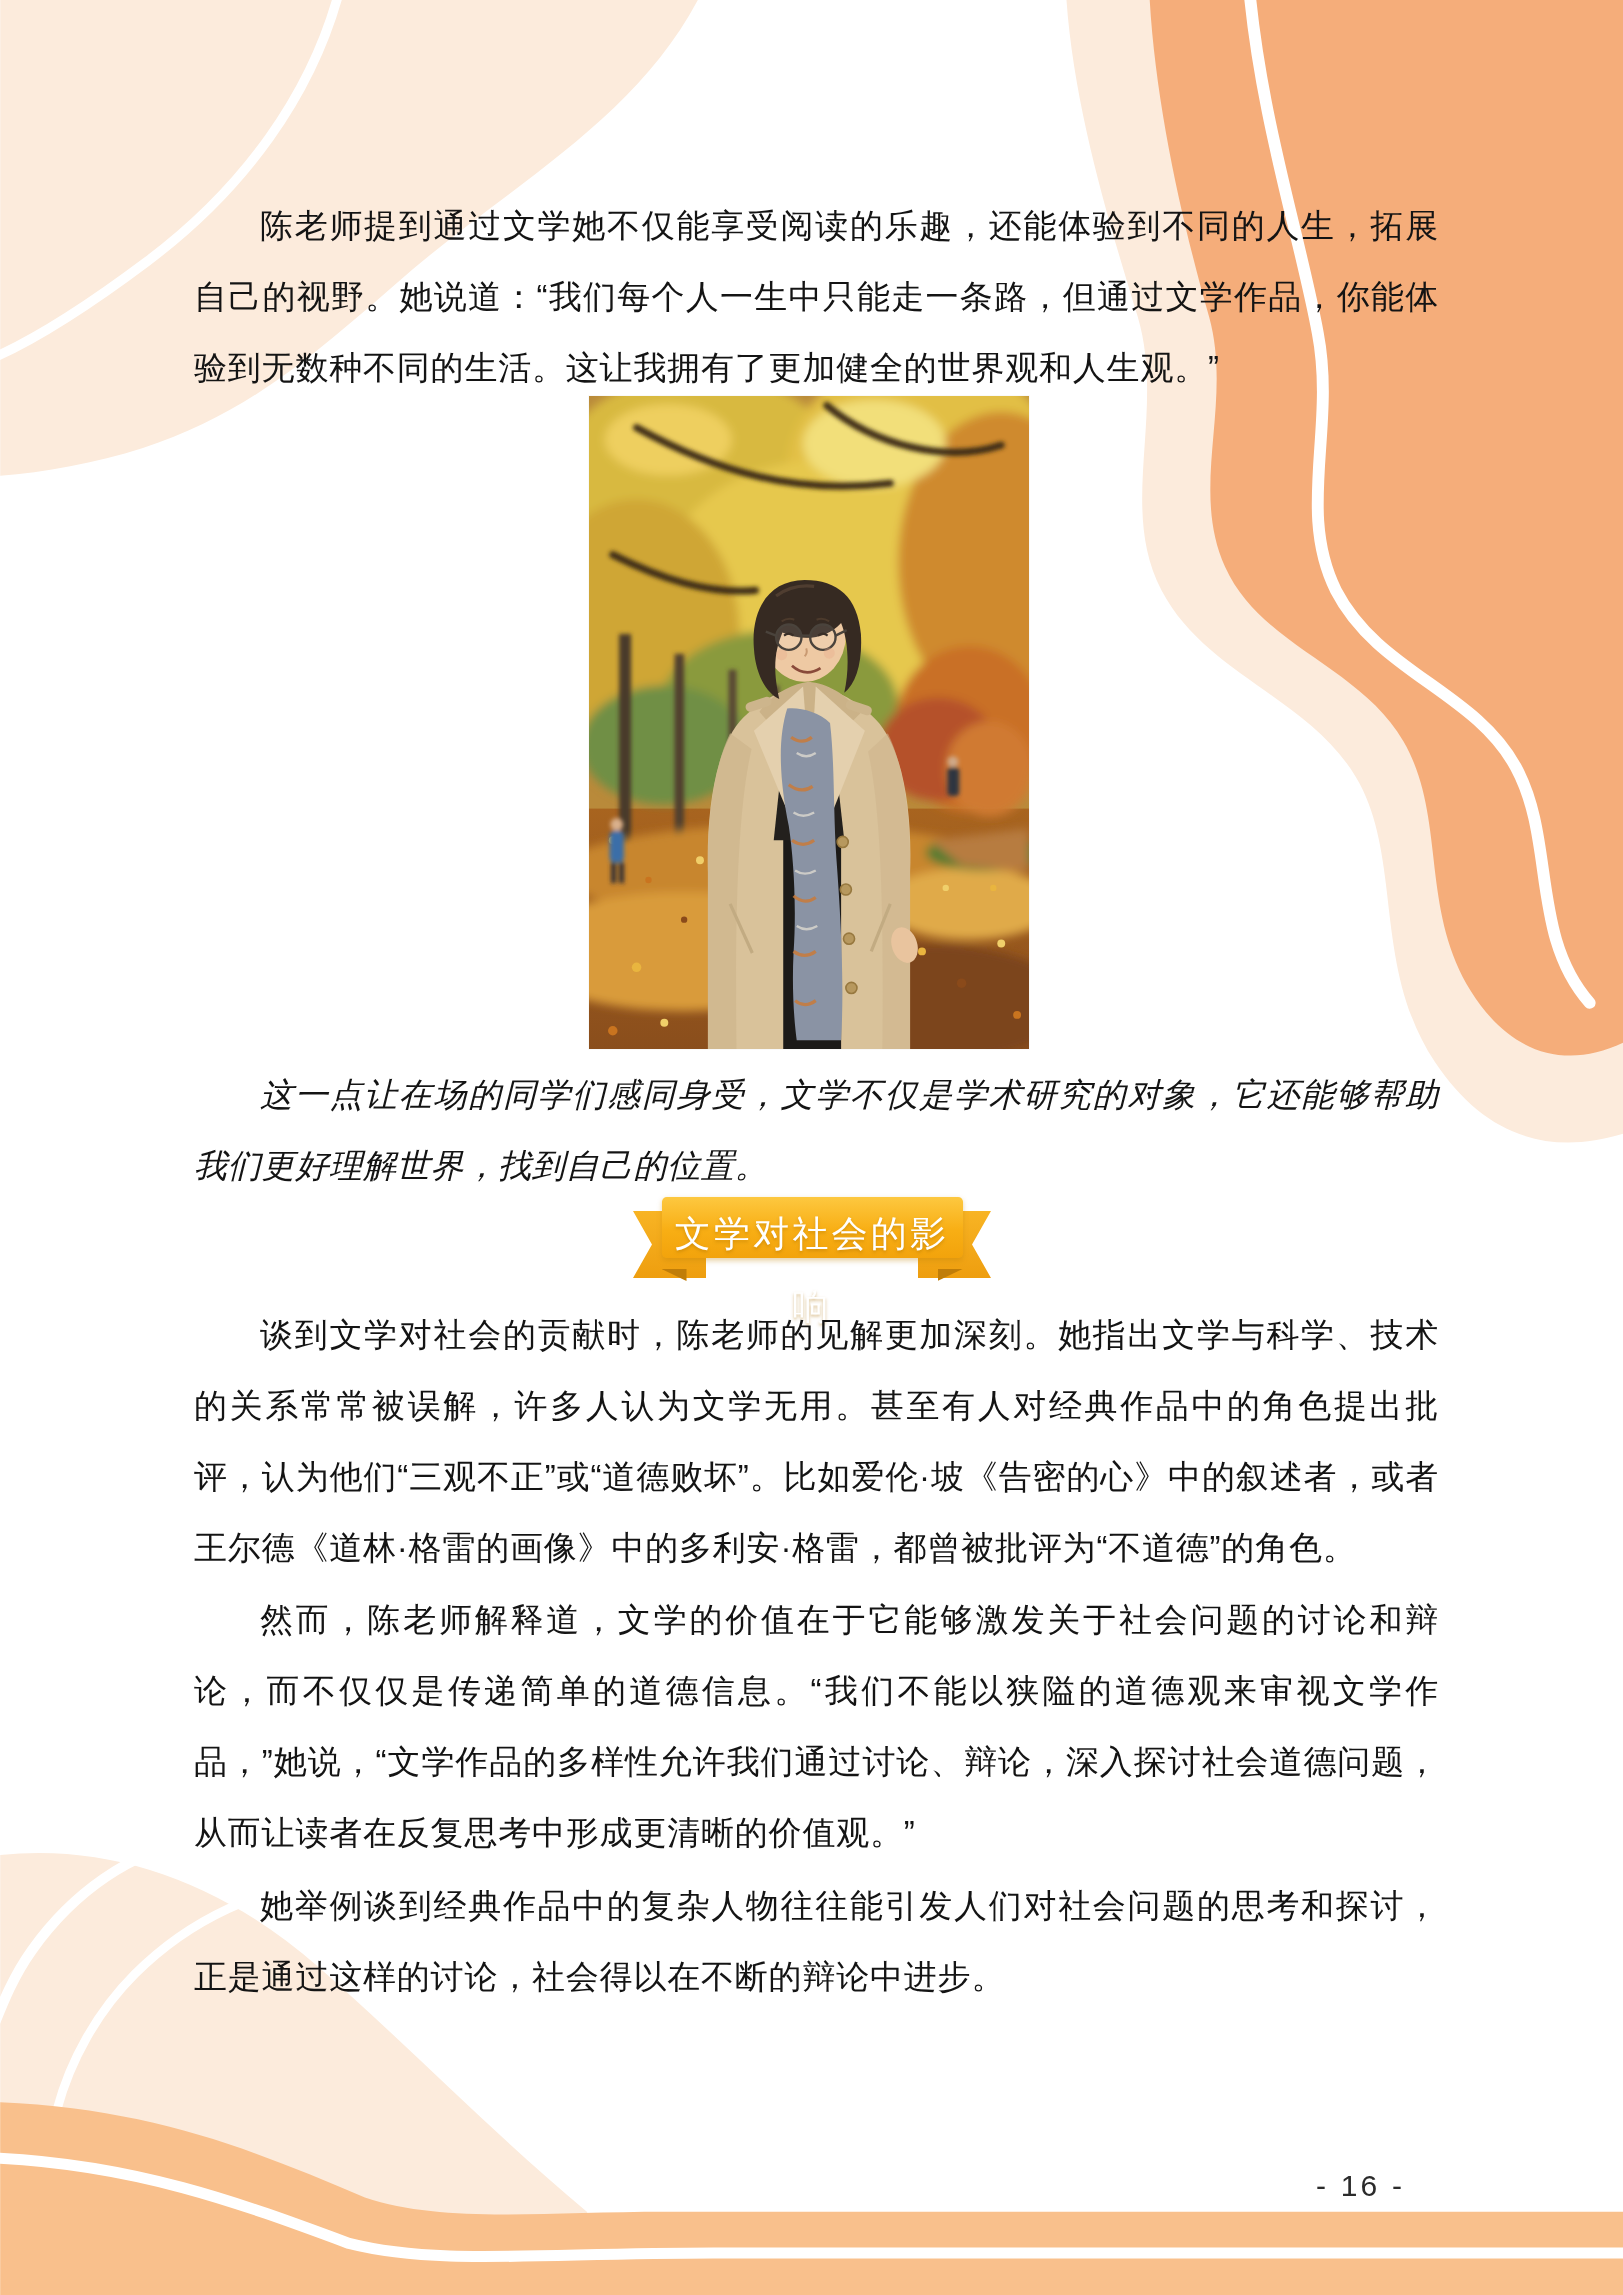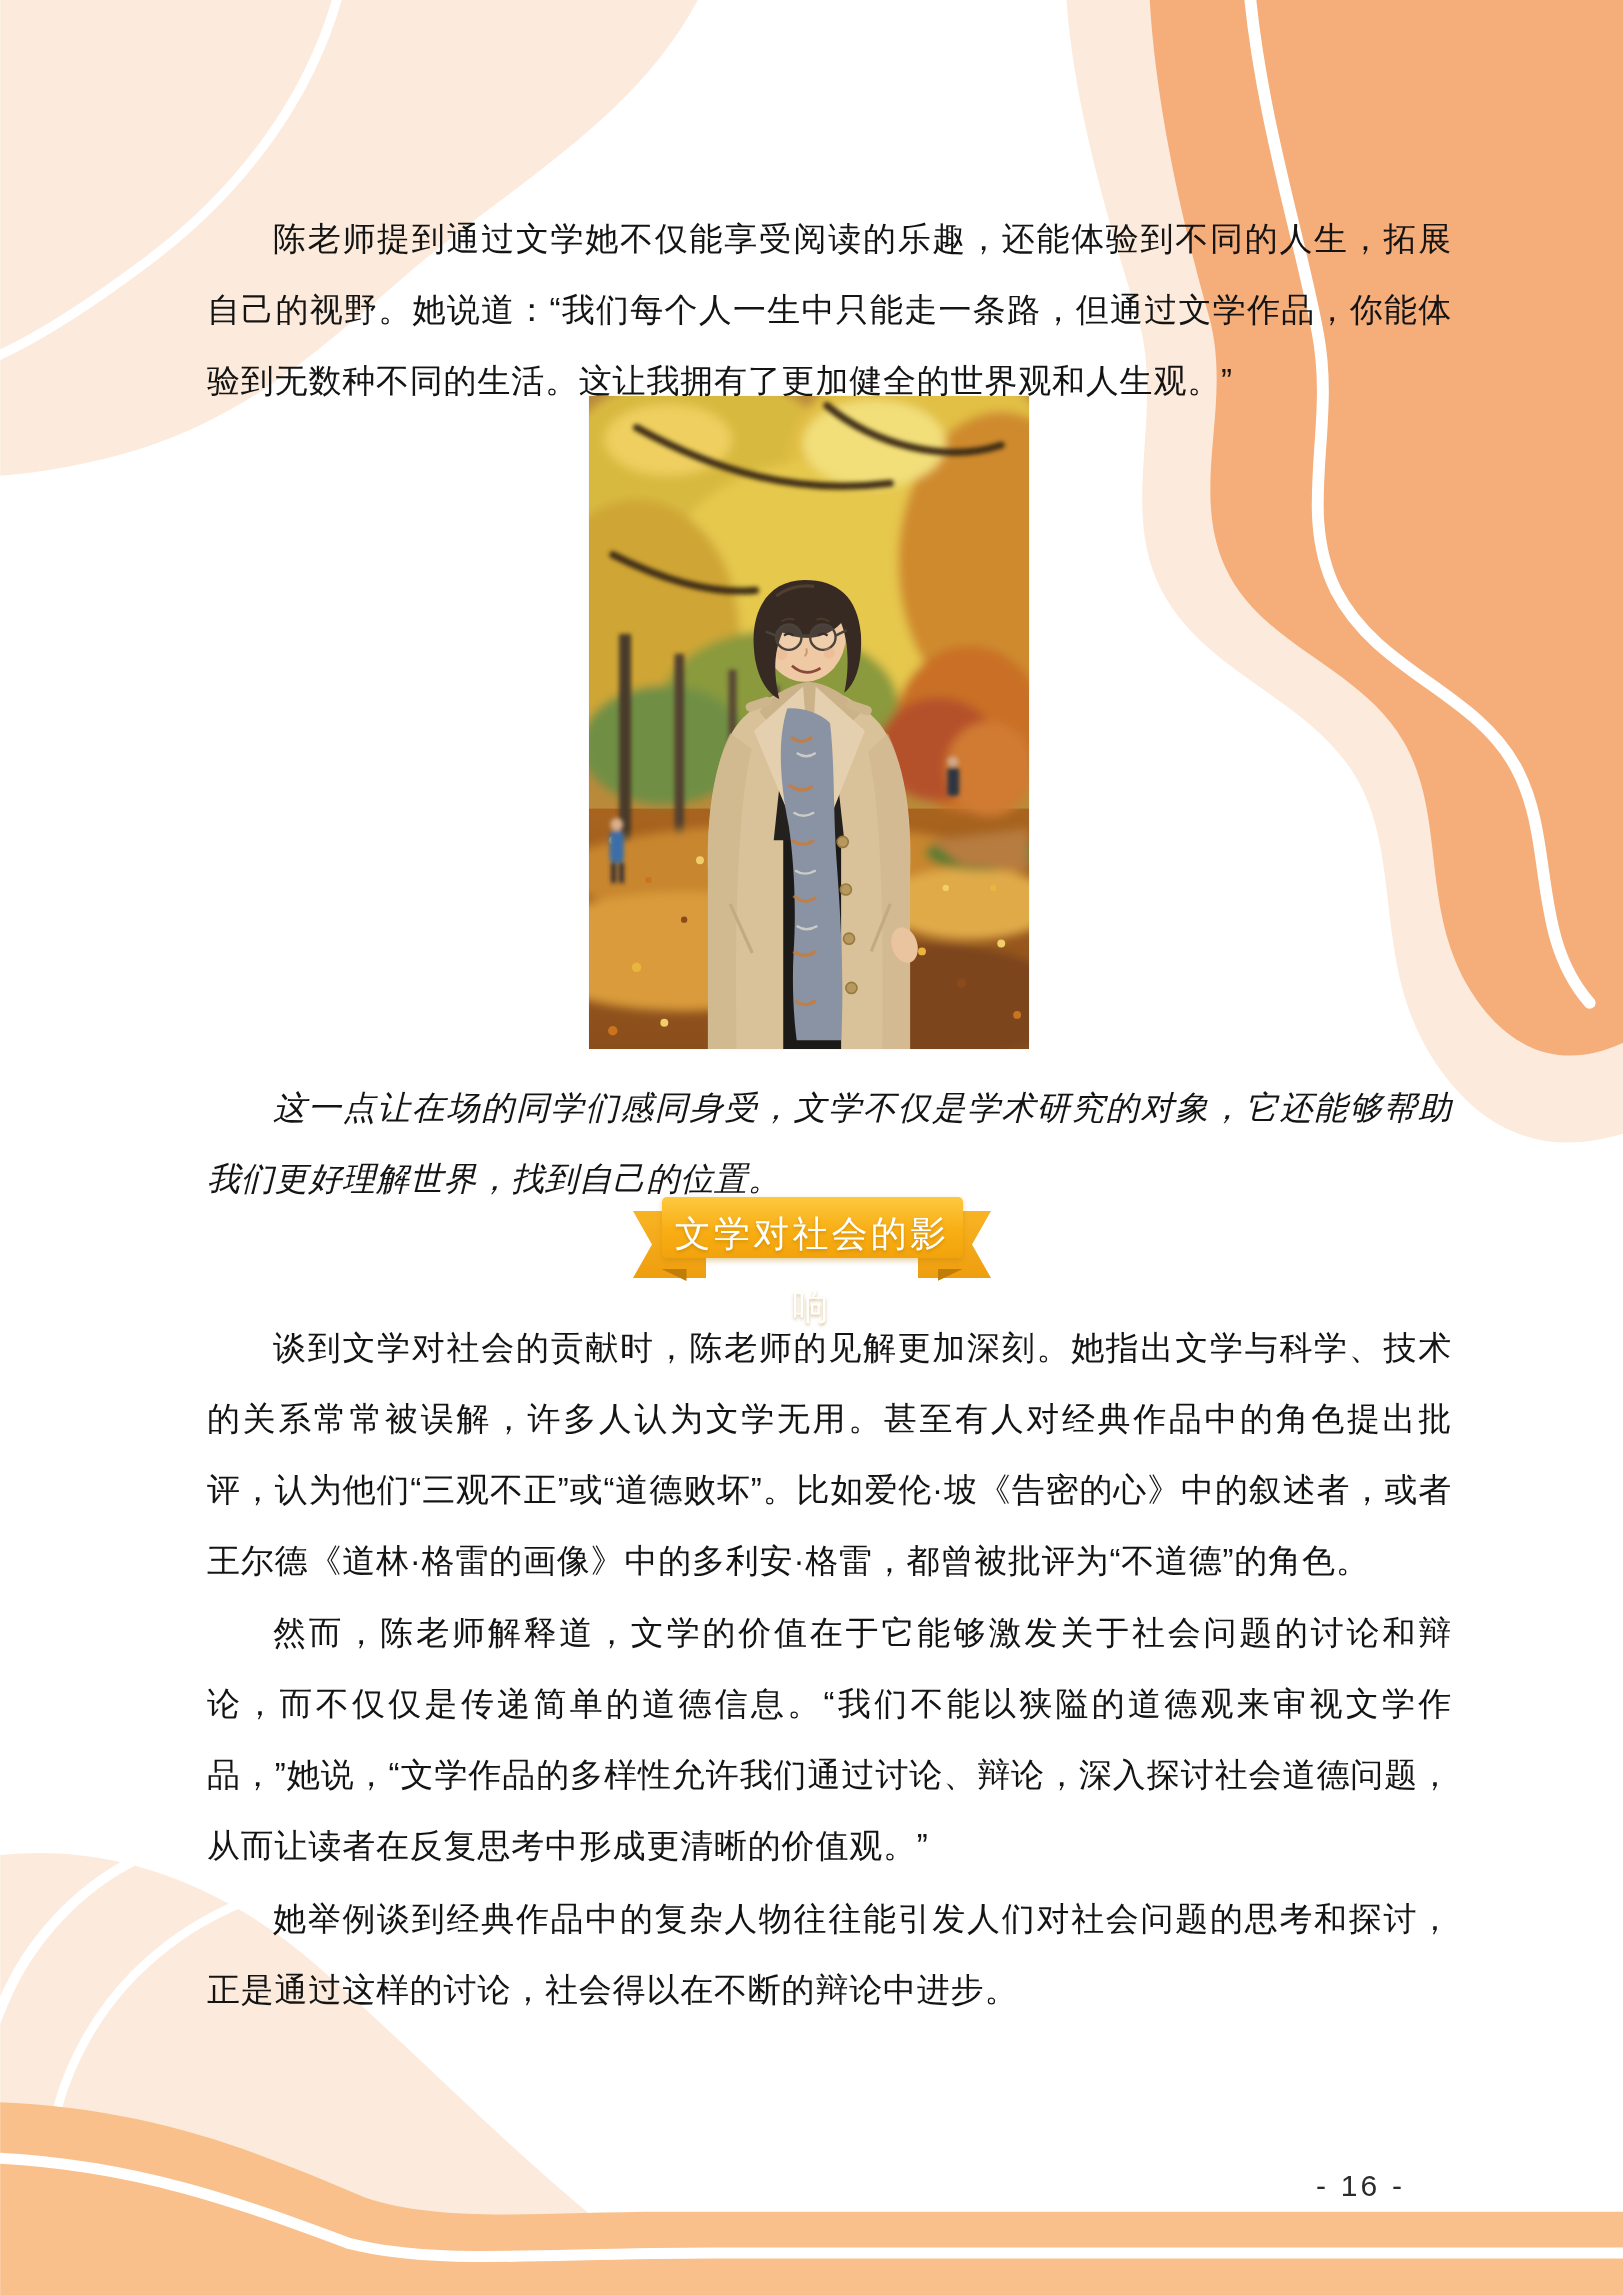--- a/index.html
+++ b/index.html
@@ -7,21 +7,21 @@
     position:relative;
     width:1624px;height:2295px;
     background:#ffffff;
     overflow:hidden;
     font-family:"Liberation Sans", sans-serif;
   }
   .decor{position:absolute;left:0;top:0;width:1624px;height:2295px;pointer-events:none;}
   .body-text{
     position:absolute;
     left:194px;width:1245px;
-    margin:13px;
+    margin:0;
     font-size:33px;line-height:71px;
     color:#141414;
     text-align:justify;
     text-indent:2em;
     letter-spacing:0.8px;
   }
   .pos-p1{top:190px;}
   .pos-p2{top:1059px;font-style:italic;}
   .pos-p3{top:1299px;}
   .pos-p4{top:1584px;}

